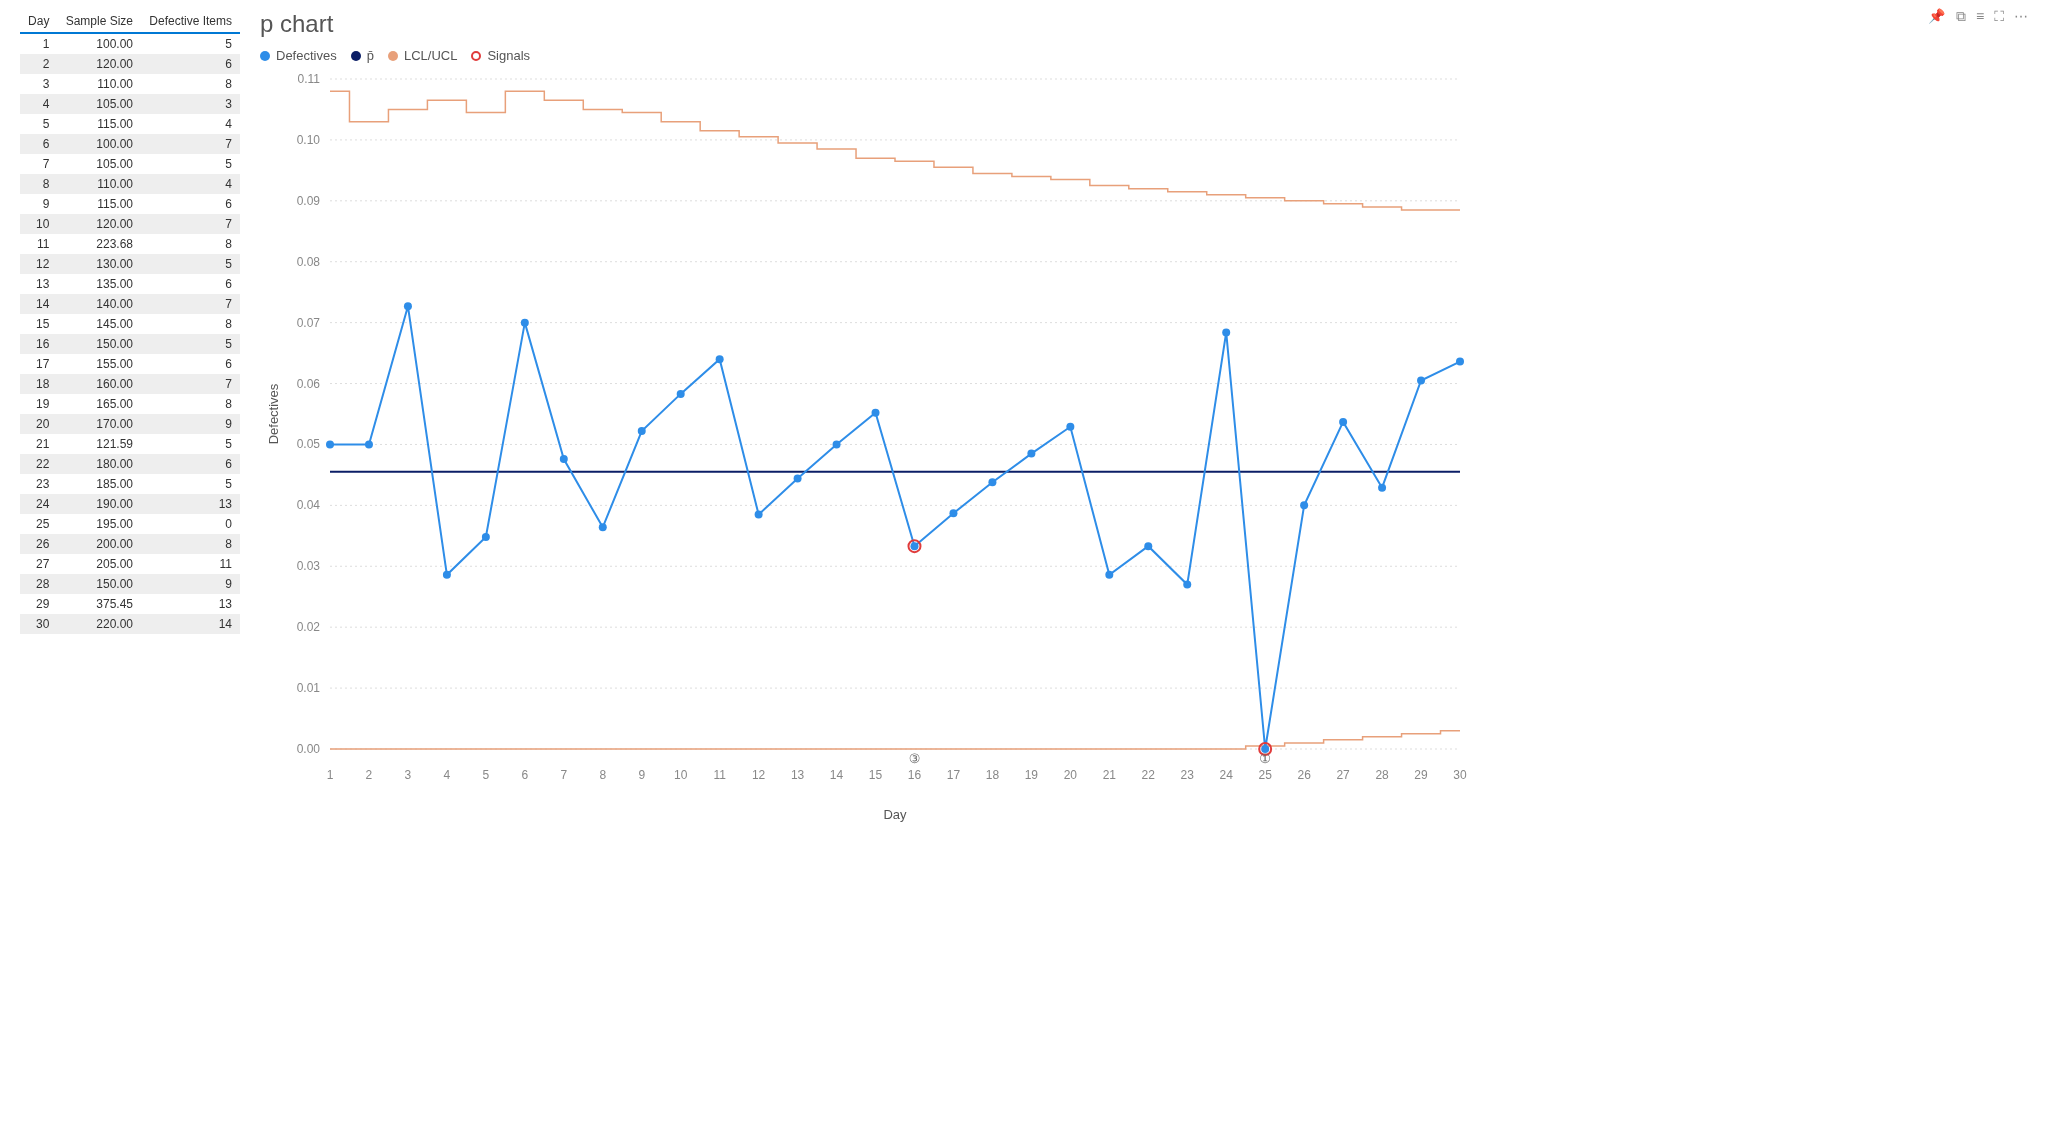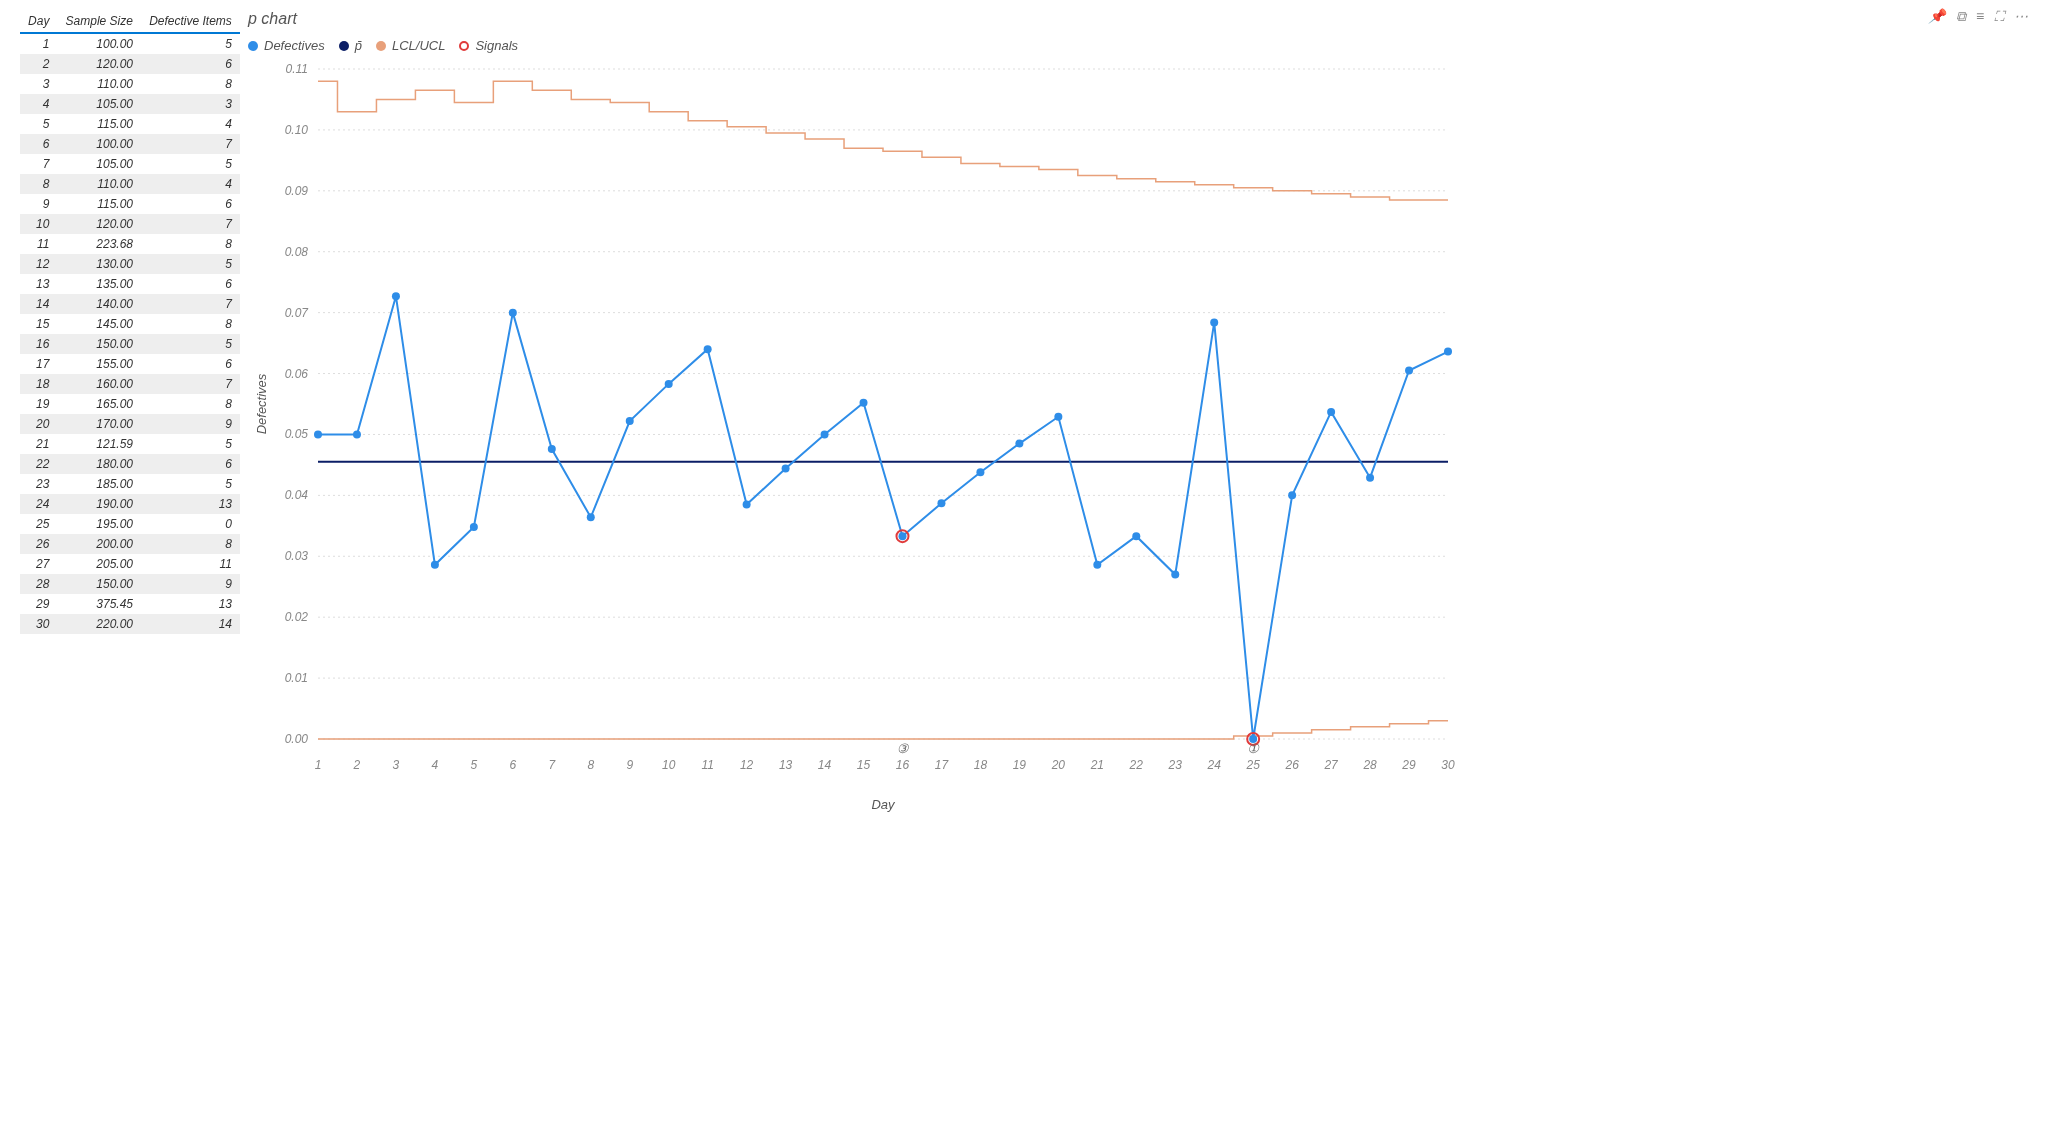--- a/index.html
+++ b/index.html
@@ -6,52 +6,52 @@
   body {
     margin: 0;
     font-family: "Segoe UI", Arial, sans-serif;
     font-size: 12px;
     background: #fff;
     color: #333;
     padding: 10px 20px;
   }
   .container {
     display: flex;
-    gap: 8px;
-    font-style: italic;
+    gap: 20px;
   }
   .table-wrap {
     flex: 0 0 220px;
   }
   table {
     border-collapse: collapse;
     width: 100%;
     font-size: 12px;
   }
   thead th {
+    text-align: right;
     font-weight: 400;
     padding: 4px 8px;
     border-bottom: 2px solid #0078D4;
     white-space: nowrap;
   }
   thead th:first-child { text-align: right; }
   tbody td {
     text-align: right;
     padding: 3px 8px;
     white-space: nowrap;
   }
   tbody tr:nth-child(even) {
     background: #eee;
   }
   .chart-section {
     flex: 1;
     position: relative;
   }
   .chart-title {
-    font-size: 16px;
+    font-size: 24px;
     font-weight: 400;
     color: #555;
     margin: 0 0 10px 0;
   }
   .legend {
     display: flex;
     gap: 14px;
     font-size: 13px;
     color: #555;
     margin-bottom: 6px;

